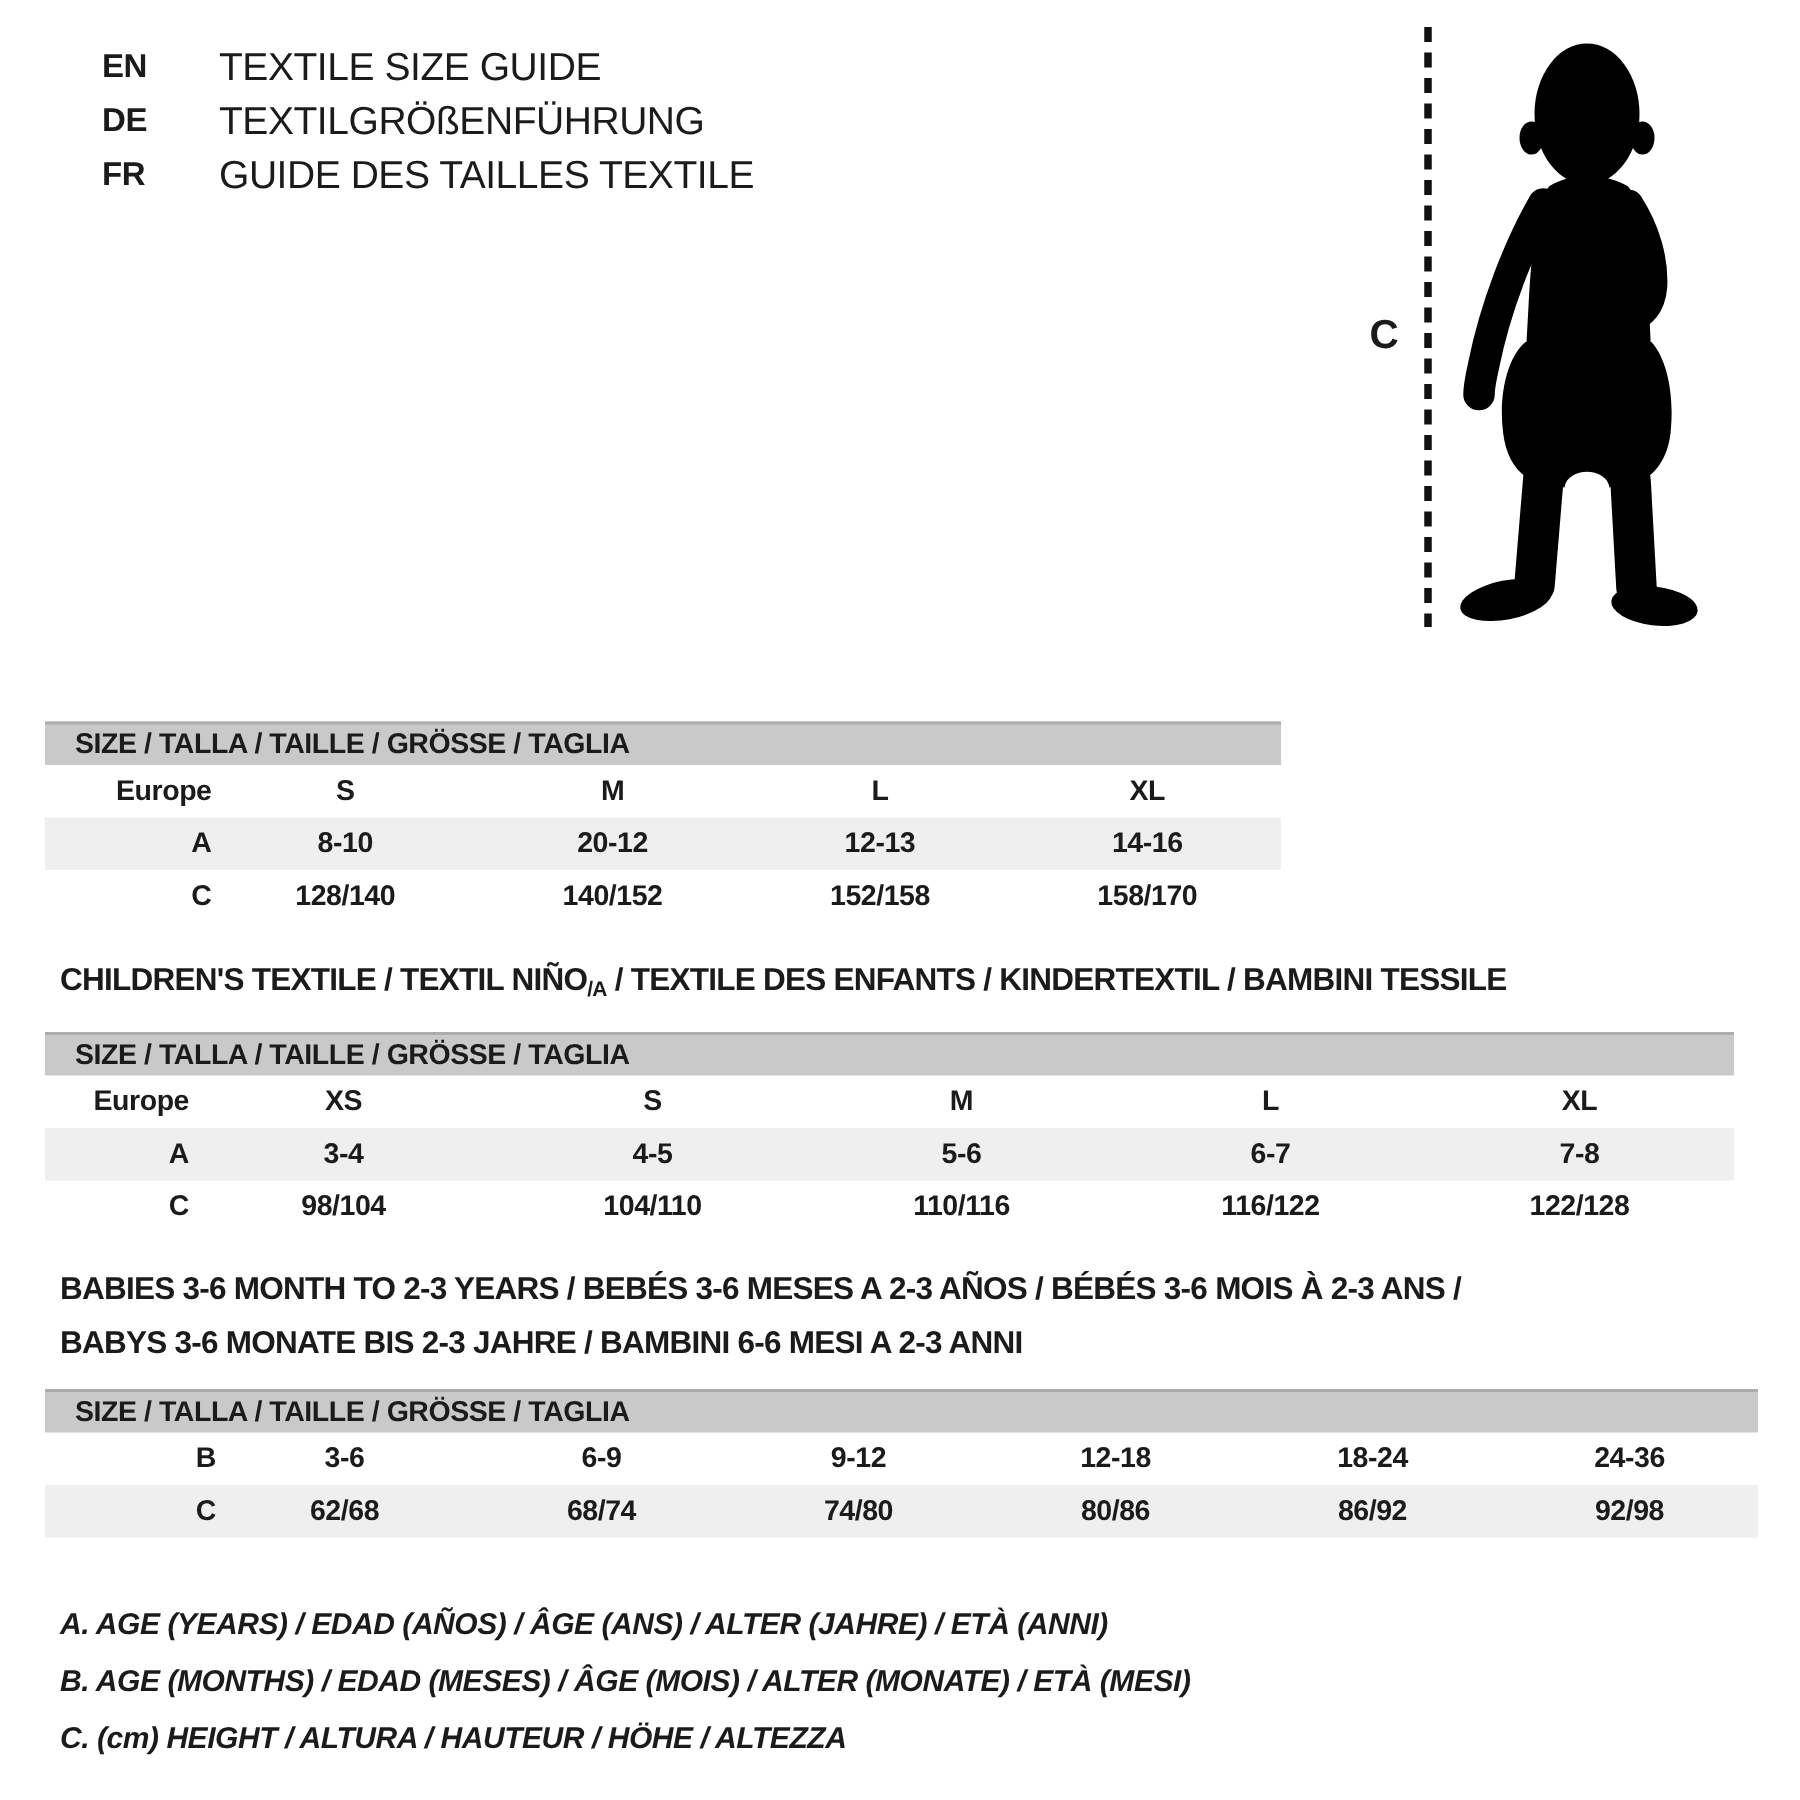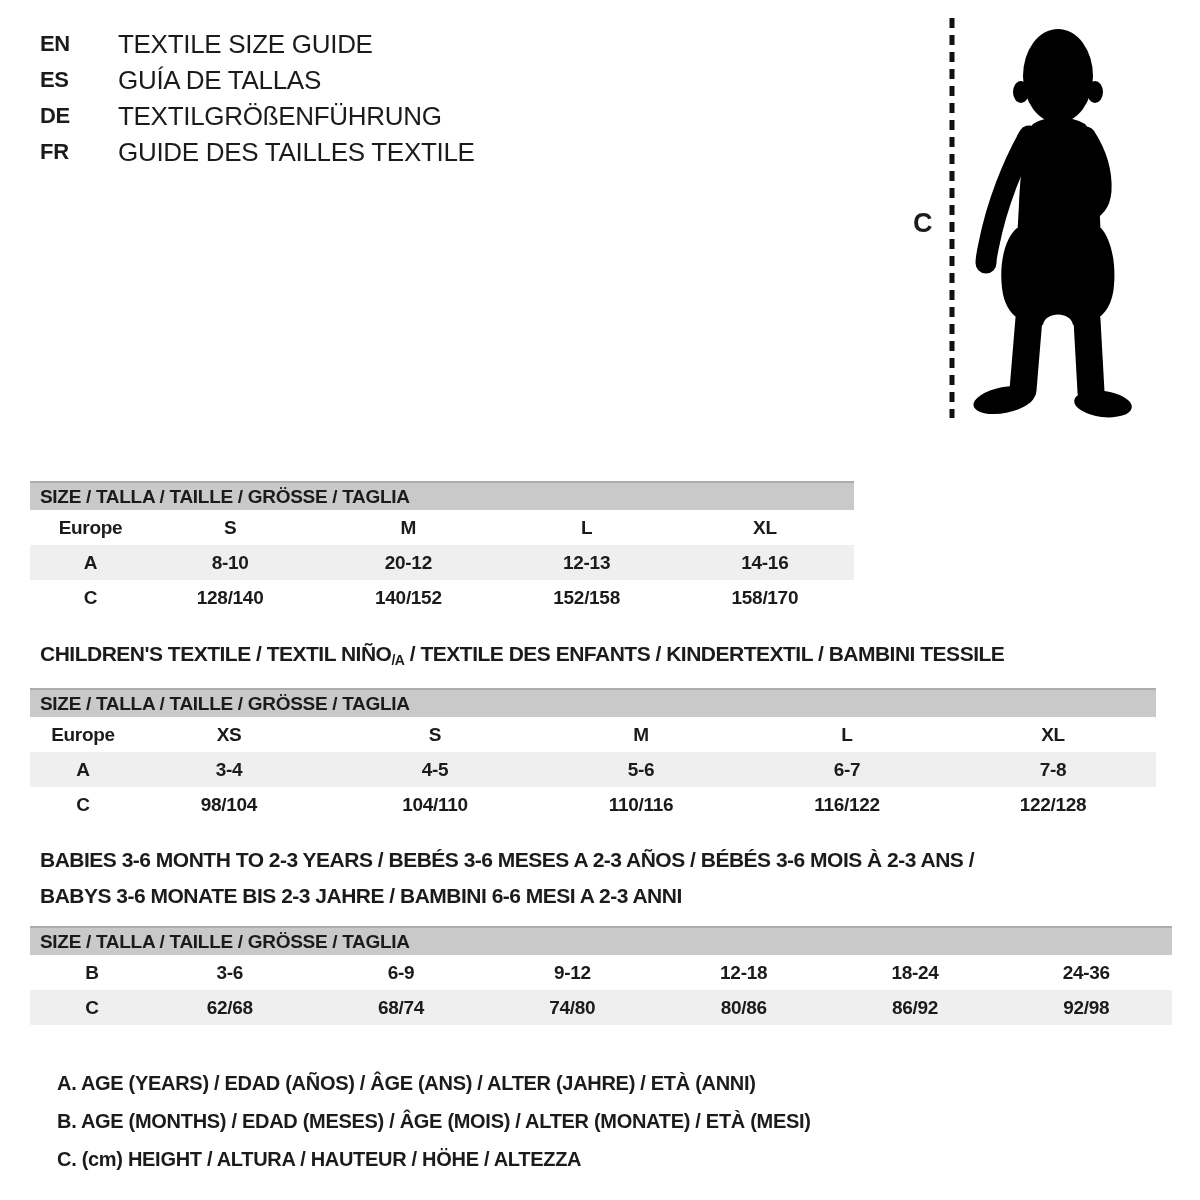--- a/index.html
+++ b/index.html
@@ -4,65 +4,61 @@
 <style>
   html,body { margin:0; padding:0; background:#ffffff; }
   .page {
     position:relative; width:1200px; height:1200px; background:#ffffff;
     font-family:"Liberation Sans", sans-serif; font-stretch:condensed;
     color:#1b1b1b; overflow:hidden; letter-spacing:-0.3px;
   }
 
   
   .lang-list { position:absolute; left:40px; top:26px; }
-  .lang-row { display:flex; height:36px; align-items:center; }
+  .lang-row { display:flex; height:36px; align-items:center;margin-left:28px; }
   .lang-code { width:78px; font-size:22px; font-weight:bold; }
   .lang-title { font-size:26px; font-weight:normal; white-space:nowrap; }
 
   
   .figure { position:absolute; left:905px; top:12px; width:250px; height:412px; }
   .figure-label { position:absolute; left:8px; top:196px; font-size:27px; font-weight:bold; }
   .figure svg { position:absolute; left:0; top:0; }
 
   
   .sec-title { position:absolute; left:40px; font-size:21px; font-weight:bold; white-space:nowrap; letter-spacing:-0.5px; }
   .title-sub { font-size:14px; vertical-align:-4px; }
 
   
   .stable { position:absolute; left:30px; }
   .size-bar {
     height:29px; background:#c9c9c9; border-top:2px solid #adadad; box-sizing:border-box;
-    display:flex; align-items:center; padding-left:10px;
+    display:flex; align-items:center; padding-left:20px;
     font-size:19px; font-weight:bold;
   }
   .trow { display:grid; height:35px; align-items:center; font-size:19px; font-weight:bold; }
   .t1 .trow, .t1 .cols { grid-template-columns:111px repeat(4,1fr); }
   .t2 .trow { grid-template-columns:96px repeat(5,1fr); }
   .t3 .trow { grid-template-columns:114px repeat(6,1fr); }
-  .tlabel { padding-left:10px; text-align:center; }
+  .tlabel { padding-left:10px; text-align:right; }
   .tcell { text-align:center; }
   .shaded { background:#efefef; }
 
   
-  .legend { position:absolute; left:57px; top:1064px; }
+  .legend { position:absolute; left:40px; top:1064px;font-style:italic; }
   .legend-line { height:38px; display:flex; align-items:center; font-size:20px; font-weight:bold; white-space:nowrap; }
 </style>
 </head>
 <body>
 
 <div class="page">
 
   <div class="lang-list">
     <div class="lang-row">
       <span class="lang-code">EN</span>
       <span class="lang-title">TEXTILE SIZE GUIDE</span>
-    </div>
-    <div class="lang-row">
-      <span class="lang-code">ES</span>
-      <span class="lang-title">GUÍA DE TALLAS</span>
     </div>
     <div class="lang-row">
       <span class="lang-code">DE</span>
       <span class="lang-title">TEXTILGRÖßENFÜHRUNG</span>
     </div>
     <div class="lang-row">
       <span class="lang-code">FR</span>
       <span class="lang-title">GUIDE DES TAILLES TEXTILE</span>
     </div>
   </div>

